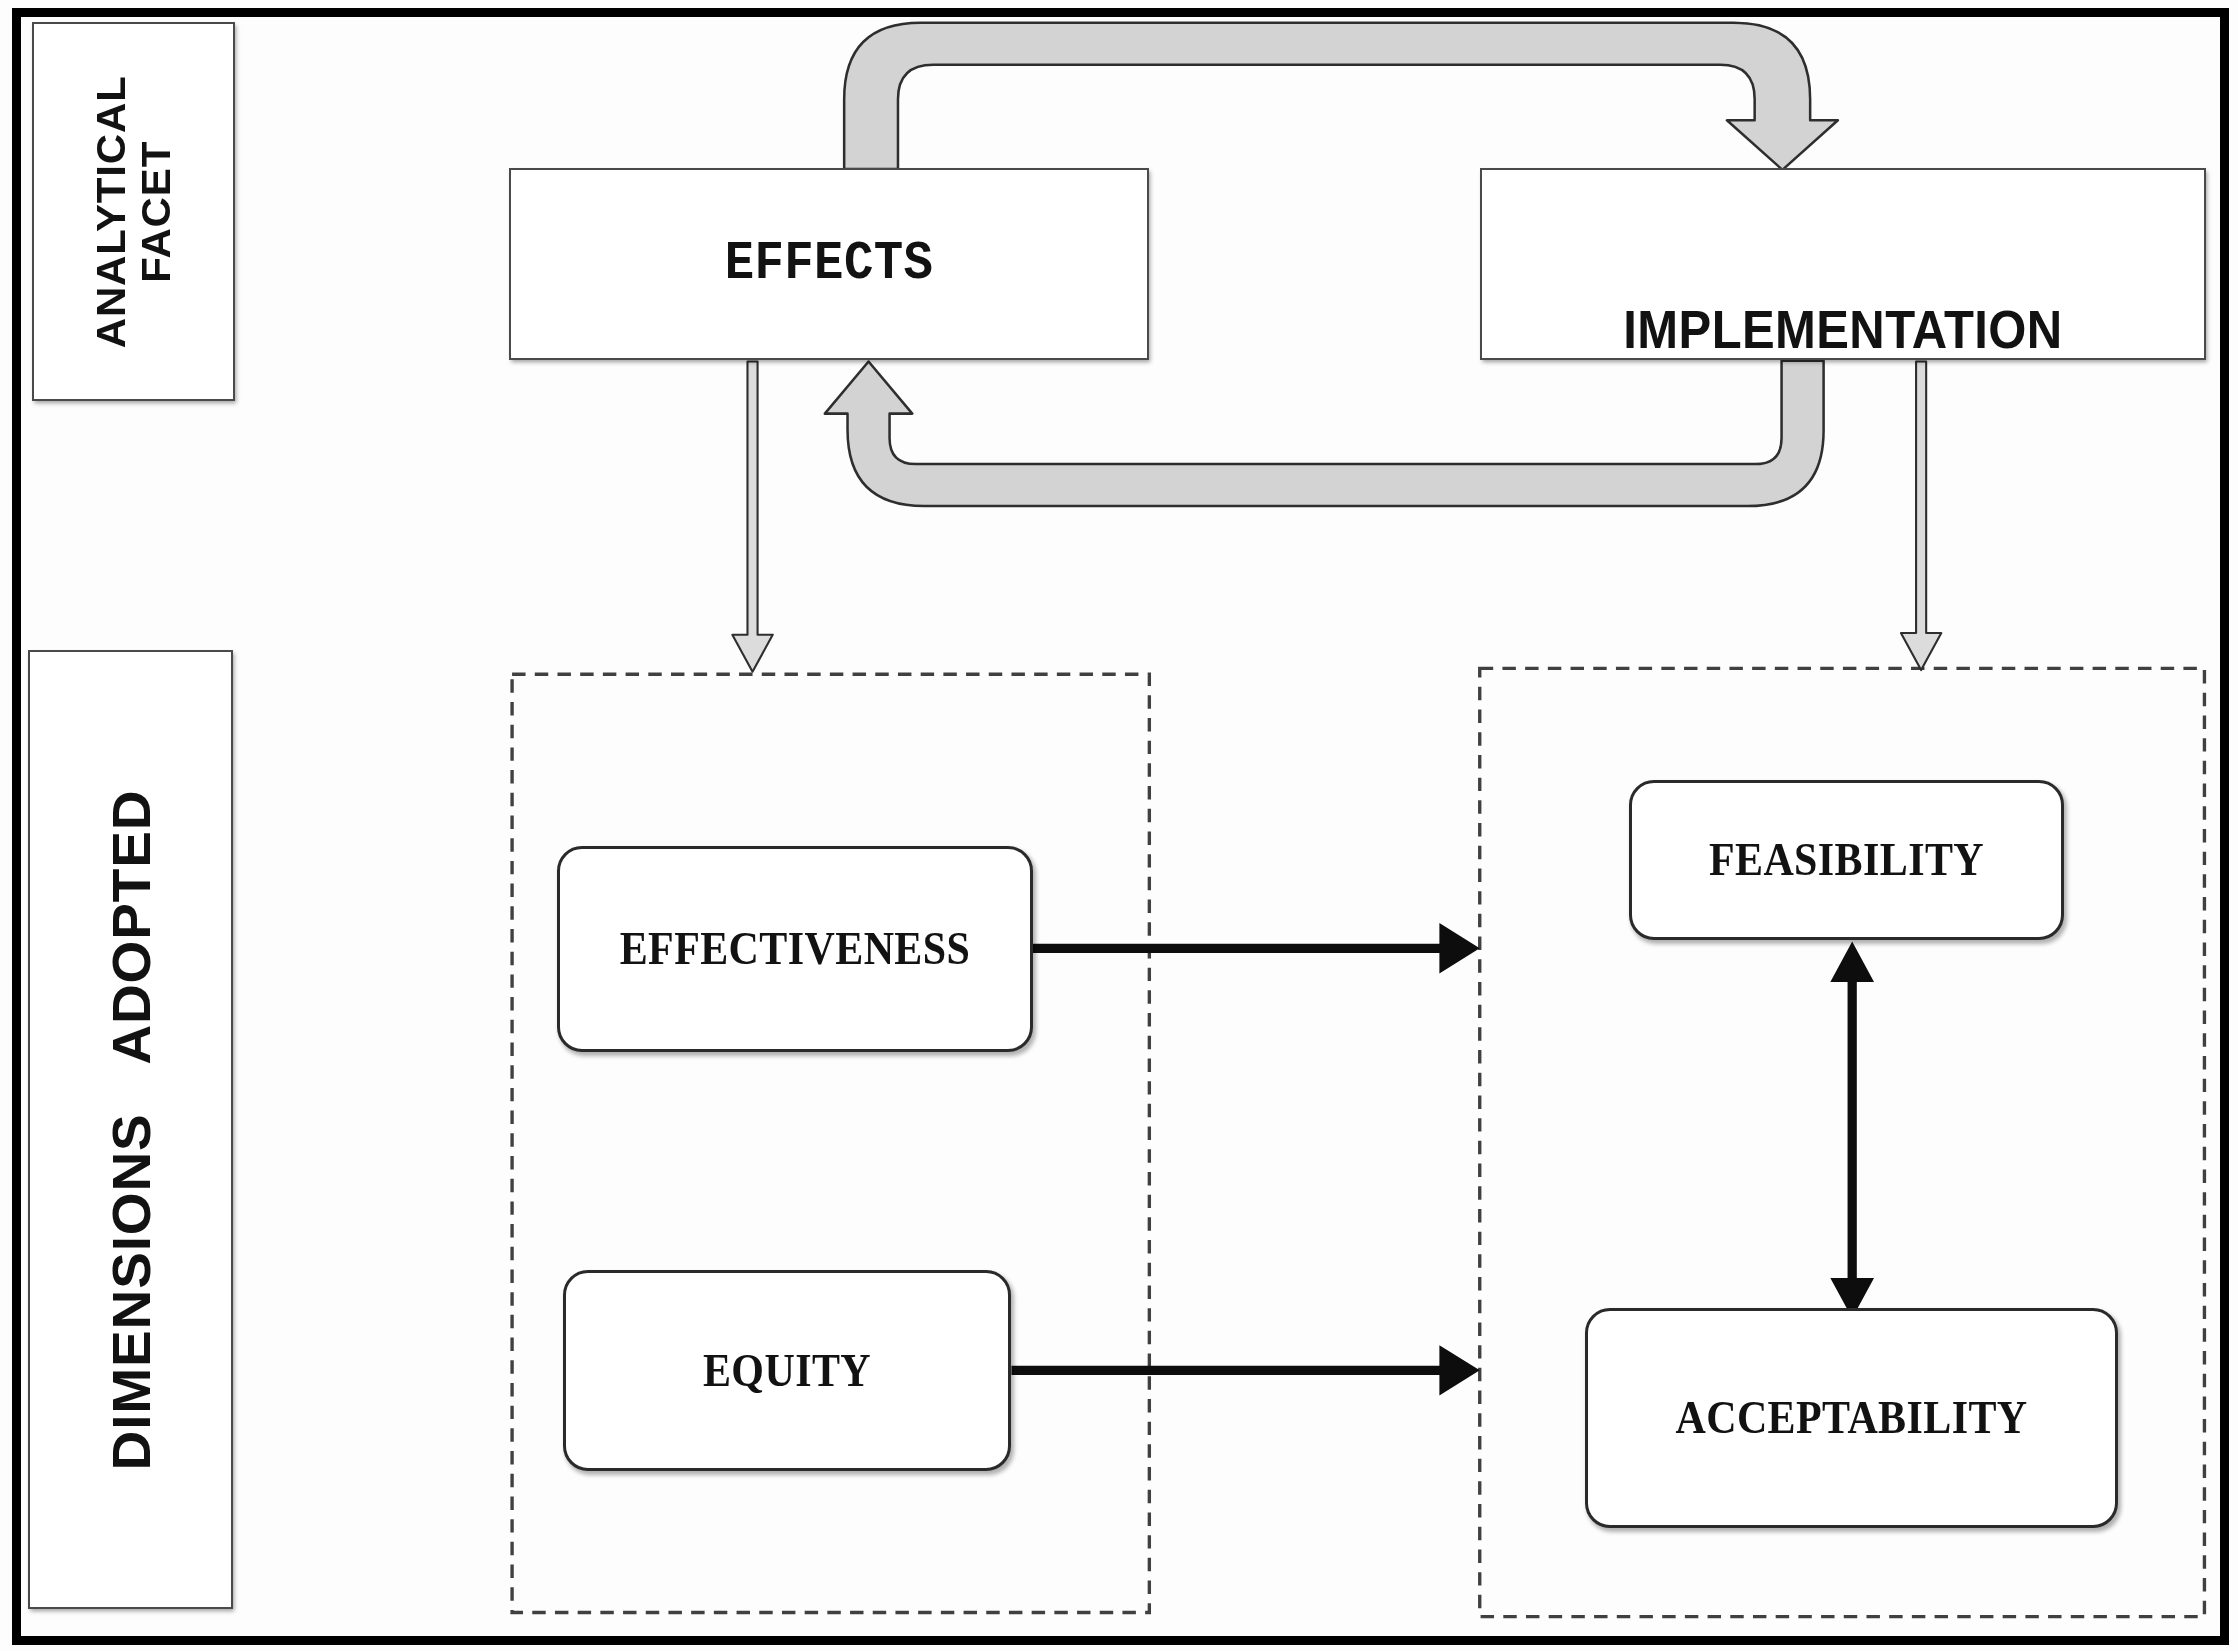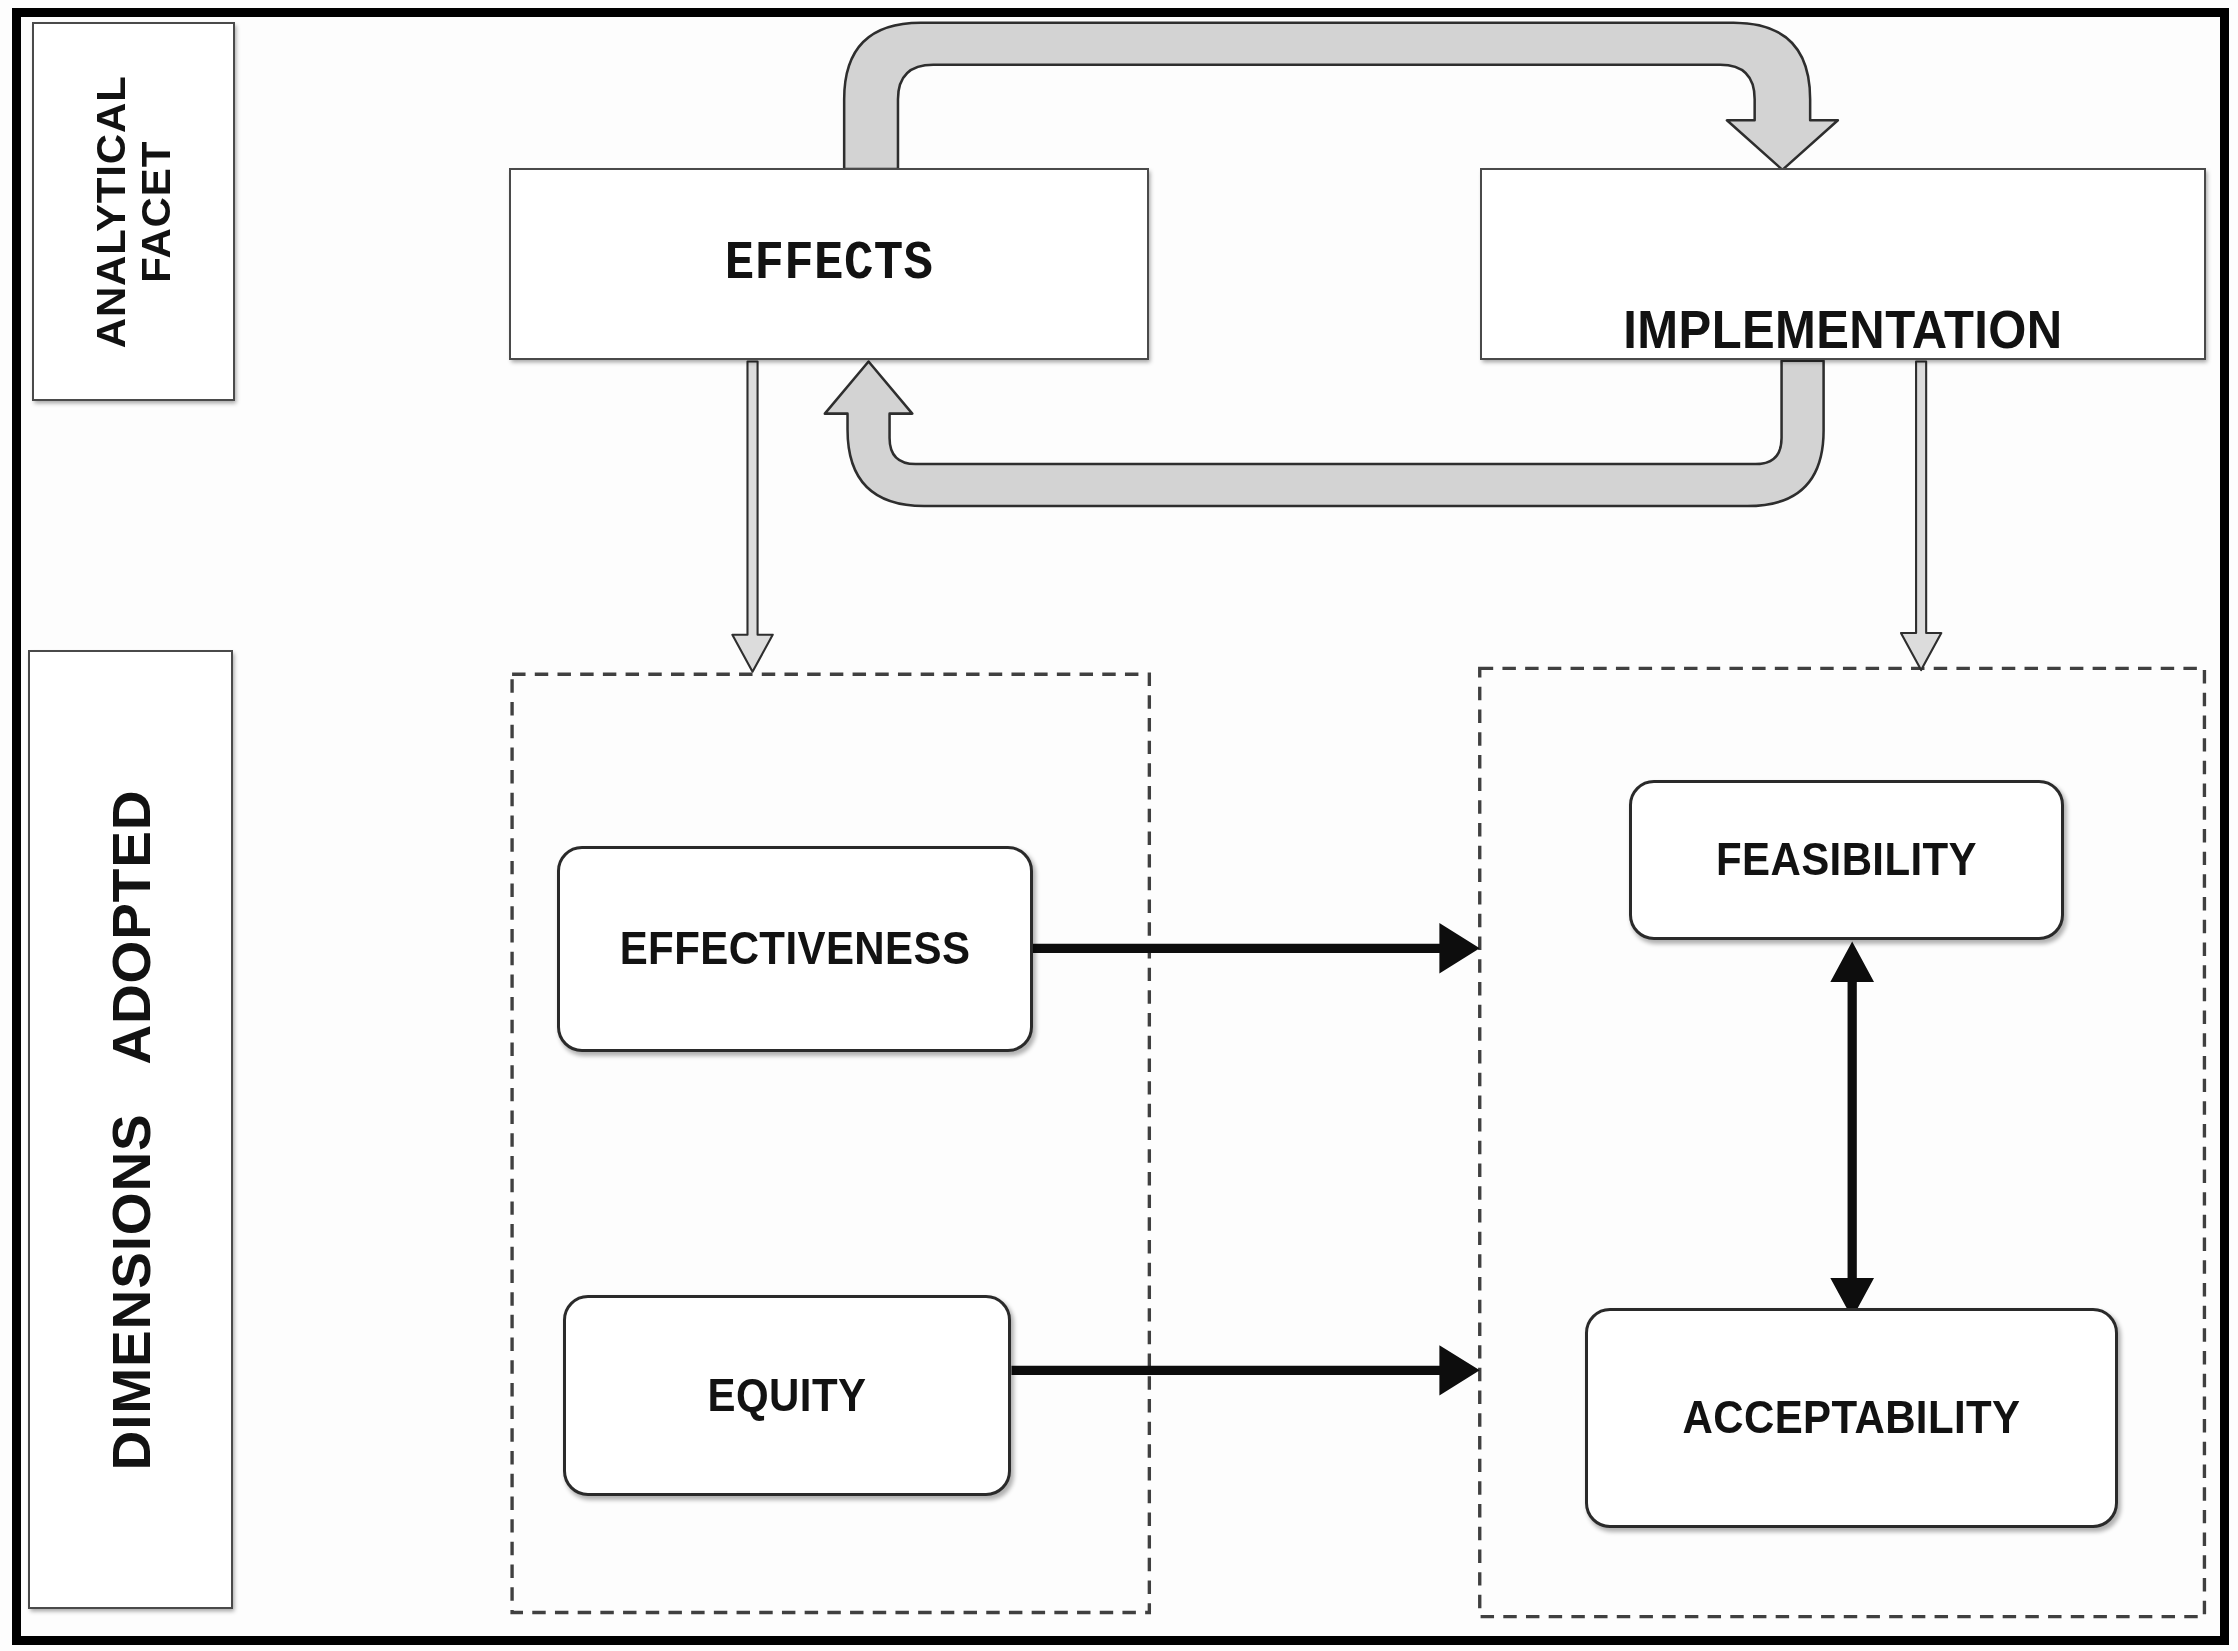--- a/index.html
+++ b/index.html
@@ -26,37 +26,37 @@
   .thin-arrow  { fill:var(--thin_arrow_fill,#dcdcdc); stroke:var(--gray_arrow_outline,#2e2e2e); stroke-width:2.5; stroke-linejoin:round; }
   .black-arrow { fill:var(--black_arrow,#0d0d0d); stroke:none; }
   .dashed-box  { fill:none; stroke:var(--dashed_border,#404040); stroke-width:4; stroke-dasharray:16 11; }
   
   .box {
     position:absolute; z-index:2; background:var(--box_fill,#fff);
     display:flex; align-items:center; justify-content:center;
     box-sizing:border-box;
   }
   .plain   { border:2.5px solid var(--box_border,#4a4a4a); box-shadow:1.7px 3.4px 4.2px rgba(0,0,0,.35); }
-  .rounded { border:3.4px solid var(--rounded_border,#2a2a2a); border-radius:25px; box-shadow:2.5px 3.4px 4.2px rgba(0,0,0,.30); }
+  .rounded { border:3.4px solid var(--rounded_border,#2a2a2a); border-radius:25px; box-shadow:2.5px 3.4px 4.2px rgba(0,0,0,.30);font-family:Liberation Serif, serif; }
   .box-label {
     font-weight:bold; text-align:center; letter-spacing:0.4px;
     transform:scaleY(1.08);
   }
   .facet-label   { font-size:49px; }
   .dim-label     { font-size:42px; }
   .vlabel        { font-weight:bold; text-align:center; white-space:pre-line; }
   .v-analytical  { transform:rotate(-90deg) scaleX(1.05); font-size:40px; line-height:1.12; letter-spacing:0.8px; }
   .v-dimensions  { transform:rotate(-90deg) scaleX(1.02); font-size:54px; white-space:nowrap; word-spacing:34px; letter-spacing:0.8px; }
   
   #analytical-facet-box   { left:32px;   top:22px;   width:203px; height:379px; }
   #dimensions-adopted-box { left:28px;   top:650px;  width:205px; height:959px; }
   #effects-box            { left:509px;  top:168px;  width:640px; height:192px;font-family:Liberation Mono, monospace; }
   #implementation-box     { left:1480px; top:168px;  width:726px; height:192px;align-items:flex-end; }
   #effectiveness-box      { left:557px;  top:846px; width:476px; height:206px; }
-  #equity-box             { left:563px;  top:1270px; width:448px; height:201px;margin-top:25px; }
+  #equity-box             { left:563px;  top:1270px; width:448px; height:201px; }
   #feasibility-box        { left:1629px; top:780px;  width:435px; height:160px; }
   #acceptability-box      { left:1585px; top:1308px; width:533px; height:220px; }
 </style>
 </head>
 <body>
 
 <div id="stage">
 
   <svg id="arrows" viewBox="0 0 2663 1965" xmlns="http://www.w3.org/2000/svg">
 

